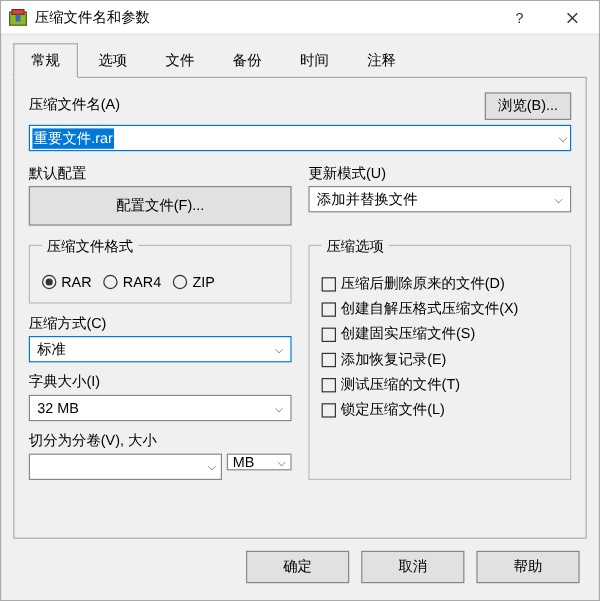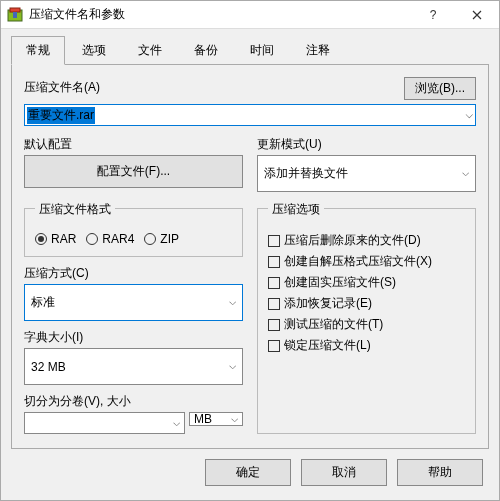--- a/index.html
+++ b/index.html
@@ -11,26 +11,26 @@
 .win-btns { display: flex; }
 .win-btn { width: 44px; height: 30px; display: flex; align-items: center; justify-content: center; color: #333; }
 .tabs { display: flex; padding: 6px 10px 0 10px; }
 .tab { padding: 5px 14px; border: 1px solid transparent; border-bottom: none; margin-right: 2px; position: relative; top: 1px; }
 .tab.active { background: #f0f0f0; border-color: #aaa; border-bottom: 1px solid #f0f0f0; }
 .tab-content { border: 1px solid #aaa; margin: 0 10px; padding: 12px 12px 8px 12px; flex: 1; background: #f0f0f0; }
 .row { display: flex; align-items: center; margin-bottom: 4px; }
 .label { margin-bottom: 2px; }
 .browse-btn { margin-left: auto; padding: 2px 10px; border: 1px solid #888; background: #e1e1e1; }
 .filename-input { width: 100%; border: 1px solid #0078d7; background: #fff; padding: 1px 2px; position: relative; height: 22px; display: flex; align-items: center; }
-.filename-sel { background: #0078d7; color: #000000; padding: 0 1px; }
+.filename-sel { background: #0078d7; color: #ffffff; padding: 0 1px; }
 .dd-arrow { margin-left: auto; color: #555; font-size: 10px; }
 .two-col { display: flex; gap: 14px; margin-top: 10px; }
 .col { flex: 1; display: flex; flex-direction: column; }
 .btn { border: 1px solid #888; background: #e1e1e1; padding: 7px 0; text-align: center; }
-.select { border: 1px solid #0078d7; background: #fff; padding: 2px 6px; display: flex; align-items: center; height: 37px; }
+.select { border: 1px solid #0078d7; background: #fff; padding: 2px 6px; display: flex; align-items: center; height: 22px; }
 .select.gray { border-color: #888; }
 .fieldset { border: 1px solid #bbb; padding: 8px 10px 10px 10px; margin-top: 6px; }
 .fieldset > .legend { position: relative; top: -16px; background: #f0f0f0; display: inline-block; padding: 0 4px; margin-bottom: -10px; }
 .radios { display: flex; gap: 10px; }
 .radio, .check { display: flex; align-items: center; gap: 4px; }
 .radio-circle { width: 12px; height: 12px; border: 1px solid #333; border-radius: 50%; display: inline-flex; align-items: center; justify-content: center; }
 .radio-circle.on::after { content: ""; width: 6px; height: 6px; background: #333; border-radius: 50%; }
 .check-box { width: 12px; height: 12px; border: 1px solid #333; display: inline-block; }
 .checks { display: flex; flex-direction: column; gap: 4px; }
 .split-row { display: flex; gap: 4px; }

